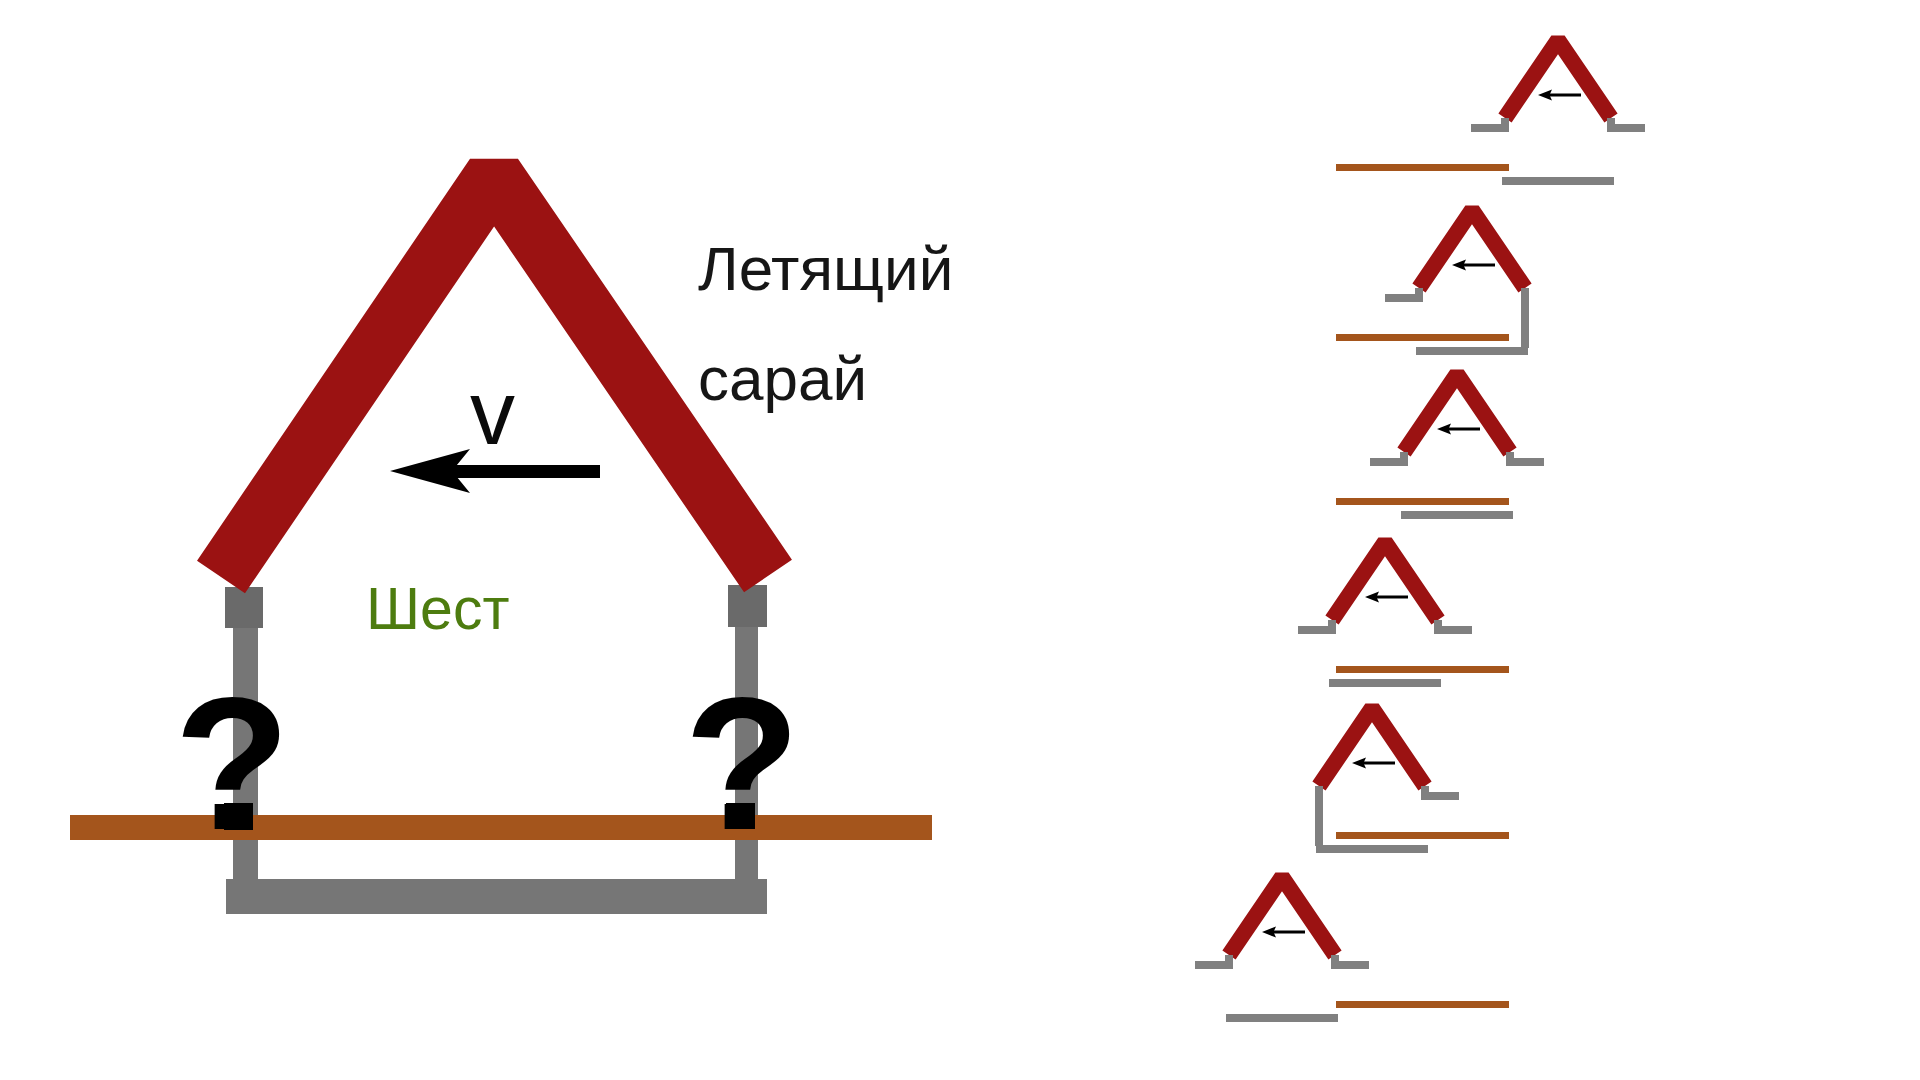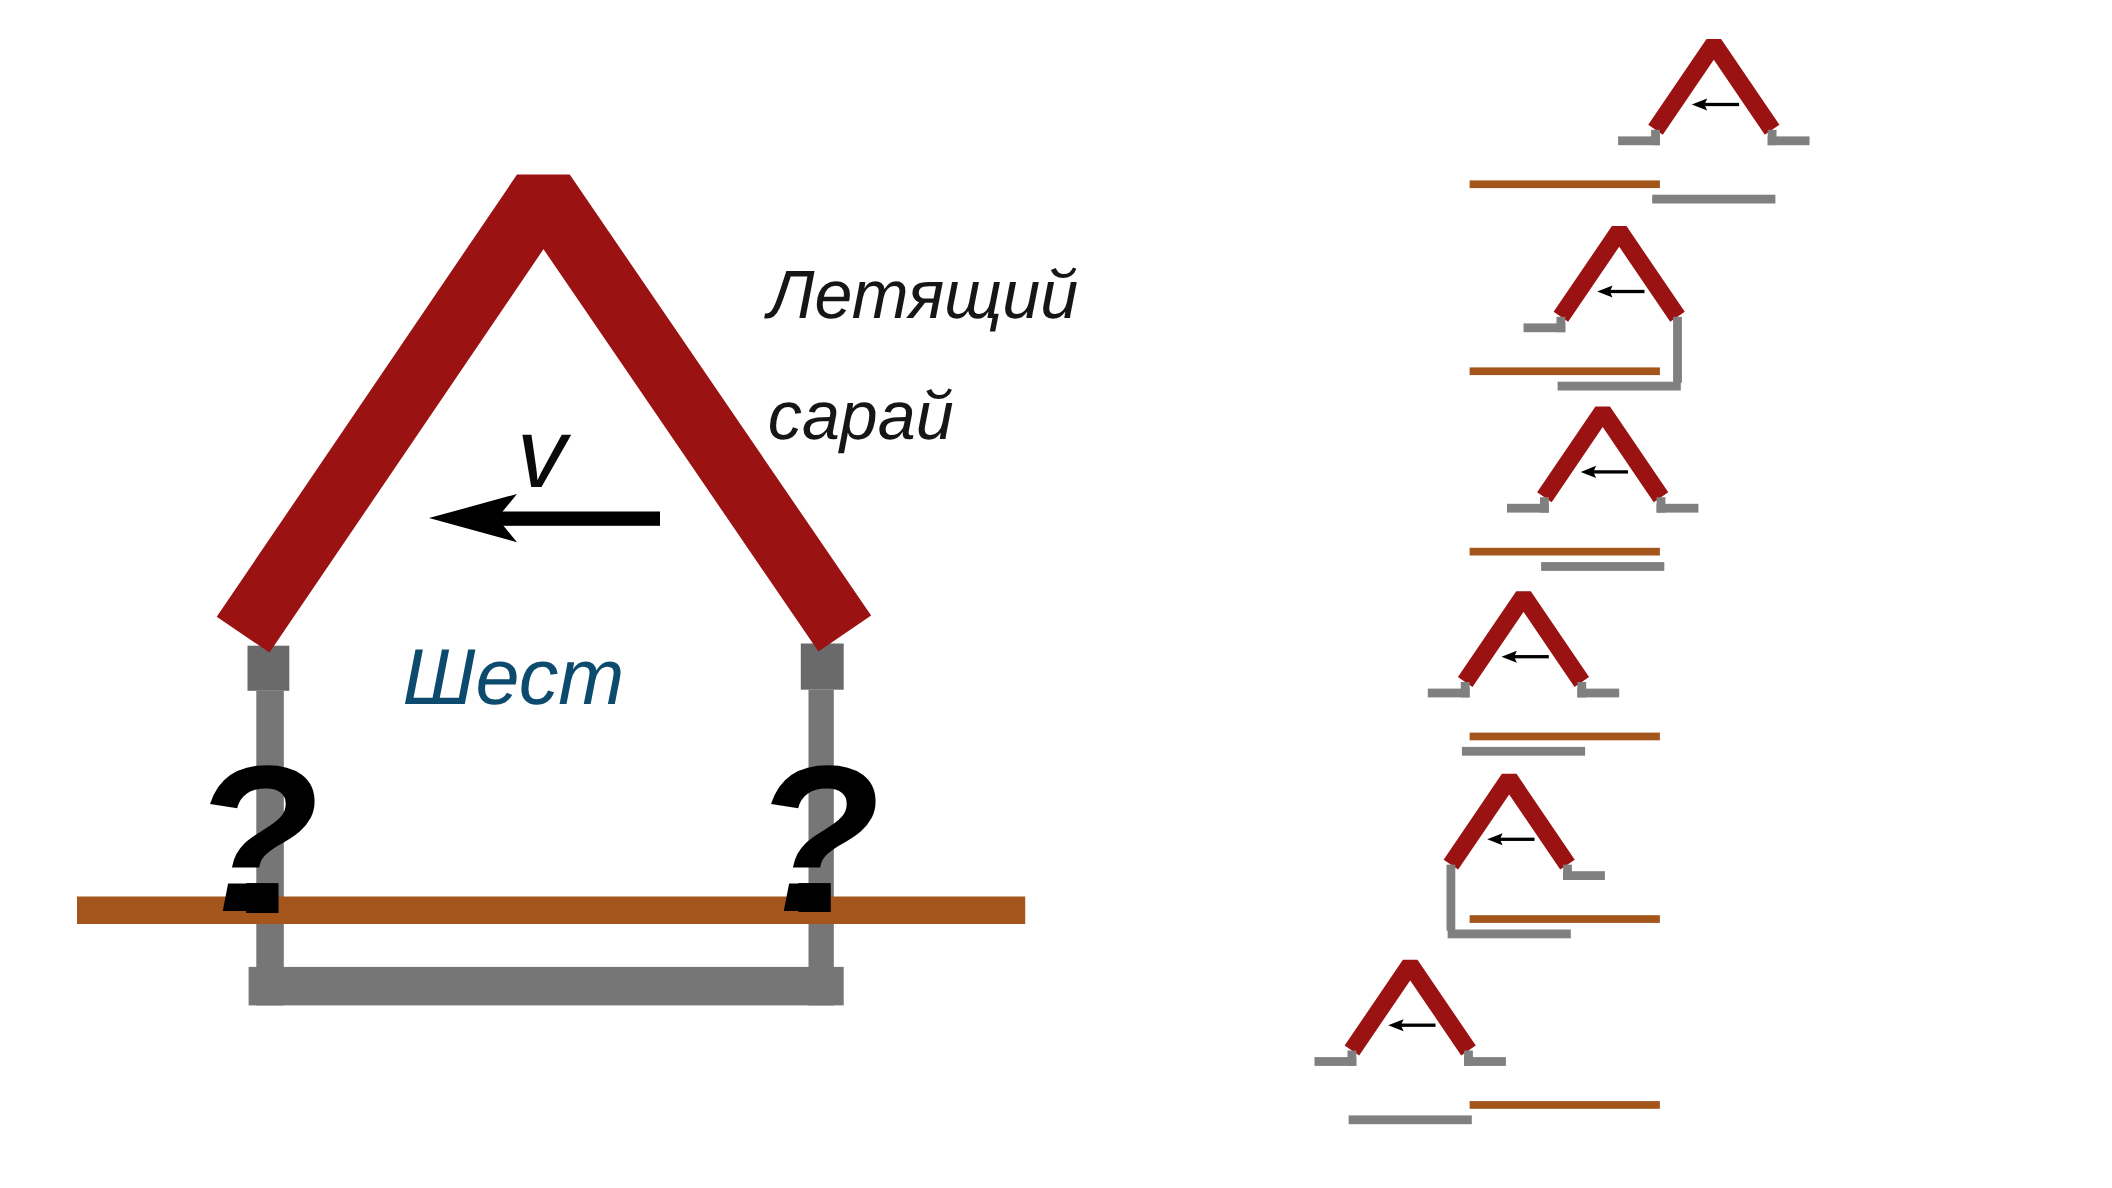--- a/index.html
+++ b/index.html
@@ -2,23 +2,23 @@
 <html><head>
 <meta charset="utf-8">
 <style>
   html,body{margin:0;padding:0;}
   body{
     width:1920px;height:1080px;position:relative;overflow:hidden;
     background:#ffffff;
     font-family:"Liberation Sans","DejaVu Sans",sans-serif;
   }
   #scene{position:absolute;left:0;top:0;width:1920px;height:1080px;}
-  .lbl{position:absolute;line-height:1;white-space:nowrap;font-style:italic;}
+  .lbl{position:absolute;line-height:1;white-space:nowrap;}
   .lbl-title{font-size:62px;color:#161616;}
-  .lbl-pole{font-size:72px;color:#0c4a6e;}
+  .lbl-pole{font-size:59px;color:#4d7c0f;}
   .lbl-v{font-size:90px;color:#0a0a0a;}
   .qmark{font-size:190px;font-weight:bold;color:#000;width:170px;text-align:center;}
   .qdot{position:absolute;background:#000;}
 </style>
 </head>
 <body>
 
 <svg id="scene" viewBox="0 0 1920 1080" xmlns="http://www.w3.org/2000/svg">
 
   <g>

